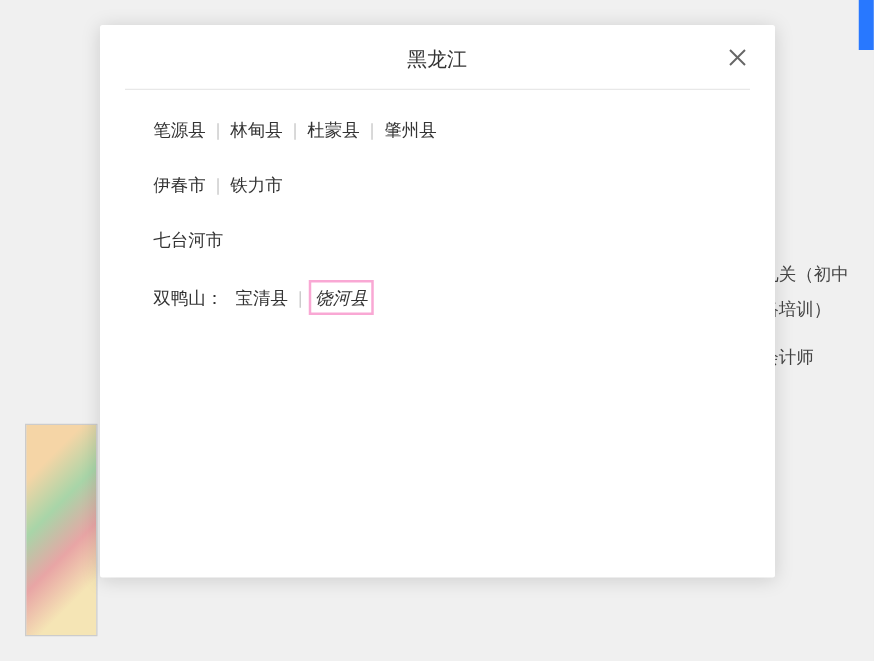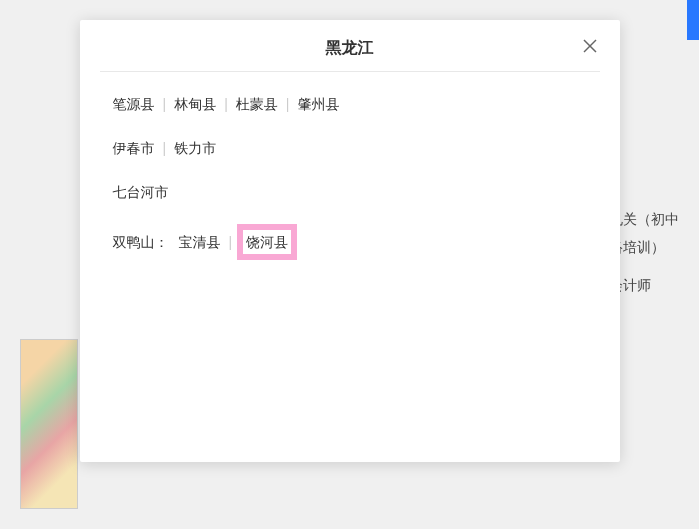--- a/index.html
+++ b/index.html
@@ -70,41 +70,41 @@
       align-items: center;
       justify-content: center;
       position: relative;
       padding: 18px 20px 12px;
       border-bottom: 1px solid #e8e8e8;
       margin: 0 20px;
     }
     .modal-title {
       font-size: 16px;
       color: #333;
-      font-weight: bold;
+      font-weight: normal;
     }
     .close-btn {
       position: absolute;
       right: 0;
       top: 16px;
       width: 20px;
       height: 20px;
       cursor: pointer;
       display: flex;
       align-items: center;
       justify-content: center;
     }
     .close-btn svg {
       width: 16px;
       height: 16px;
     }
     .modal-body {
       height: 390px;
       overflow-y: scroll;
-      padding: 20px 0 20px 30px;
+      padding: 20px 0 20px 40px;
     }
     .modal-body::-webkit-scrollbar {
       width: 14px;
     }
     .modal-body::-webkit-scrollbar-track {
       background: #f5f5f5;
     }
     .modal-body::-webkit-scrollbar-thumb {
       background: #c5c5c5;
       border: 2px solid #f5f5f5;
@@ -120,21 +120,22 @@
       display: inline-block;
       cursor: pointer;
       padding: 1px 3px;
     }
     .region-sep {
       color: #ccc;
       display: inline-block;
       margin: 0 5px;
     }
     .highlighted {
-      border: 6px solid #f9a8d4;
+      border: 2px solid #f9a8d4;
+      font-style: italic;
     }
   </style>
 </head>
 <body>
 
 <div class="background-content">
   <div class="bg-blue-bar"></div>
   <div class="bg-text-right">
     <div>礼关（初中</div>
     <div>络培训）</div>

